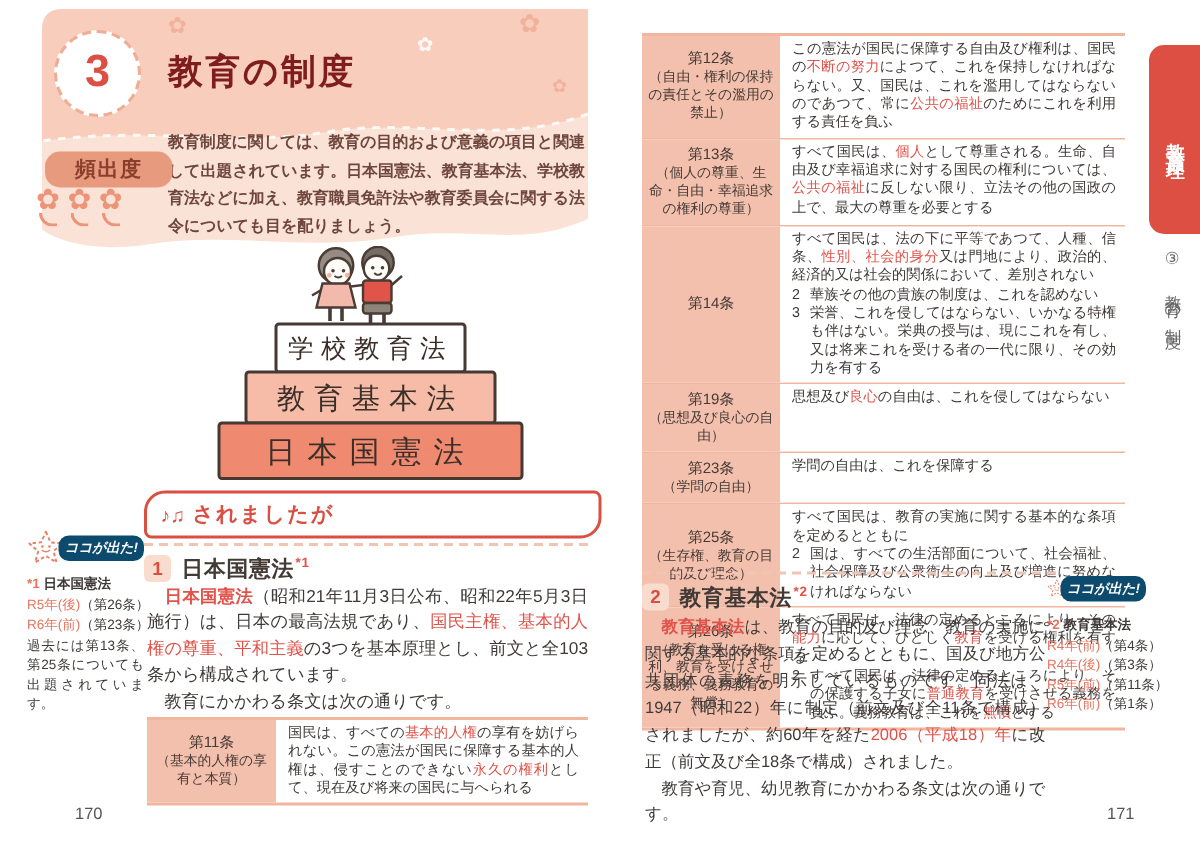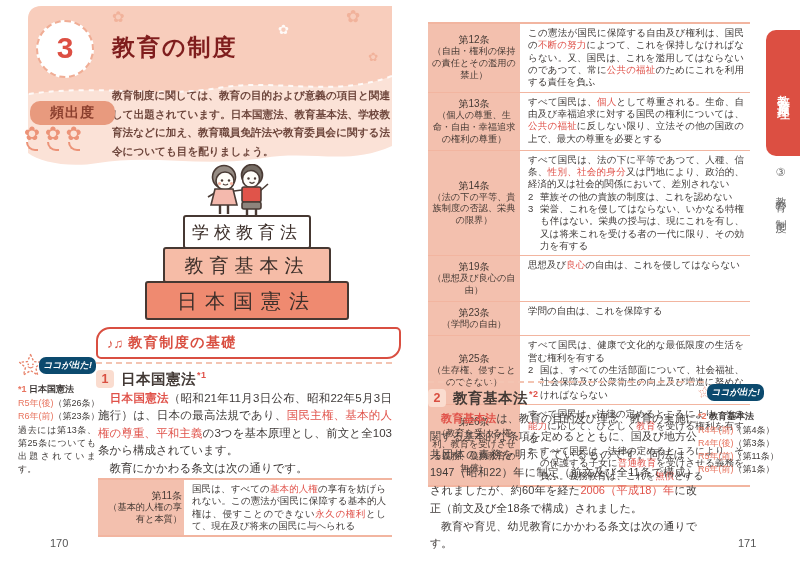--- a/index.html
+++ b/index.html
@@ -52,21 +52,21 @@
           padding:4px 2px;display:flex;flex-direction:column;justify-content:center;}
   .t-no{font-size:10px;line-height:1.3;}
   .t-title{font-size:9.2px;line-height:1.3;}
   .t-body{flex:1;padding:3px 6px;font-size:9.5px;line-height:1.3;color:#3f3a38;text-align:justify;}
   .clause{display:flex;}
   .cnum{flex:none;width:12px;}
   .ctext{flex:1;}
   #const-table{left:428px;top:22px;width:322px;}
   #const-table .t-head{width:88px;}
   #art11-table{left:98px;top:478px;width:294px;}
-  #art11-table .t-head{width:82px;text-align:right;}
+  #art11-table .t-head{width:82px;}
   
   .mnote{position:absolute;font-size:9px;line-height:1.45;}
   #left-note{left:18px;top:352px;width:78px;}
   #right-note{left:698px;top:379px;width:66px;}
   .note-head{display:flex;align-items:center;margin-bottom:4px;}
   .koko-tag{background:#0c4a6e;color:#fff;font-size:9px;font-weight:bold;font-style:italic;
             padding:2px 4px;border-radius:7px;margin-left:-4px;white-space:nowrap;}
   .m-ref{font-weight:bold;color:#3f3a38;margin-bottom:1px;}
   .m-ref .sal{font-weight:bold;}
   .m-line{white-space:nowrap;}
@@ -149,21 +149,21 @@
       <rect x="28" y="84" width="166" height="34" rx="2" fill="#f6bca7" stroke="#463832" stroke-width="2"></rect>
       <rect x="10" y="118" width="202" height="37" rx="2" fill="#ef8a70" stroke="#463832" stroke-width="2"></rect>
       <text x="111" y="74" text-anchor="middle" font-size="17" letter-spacing="5" fill="#3c2f2a">学校教育法</text>
       <text x="111" y="108" text-anchor="middle" font-size="19" letter-spacing="6" fill="#3c2f2a">教育基本法</text>
       <text x="111" y="144" text-anchor="middle" font-size="20" letter-spacing="8" fill="#3c2f2a">日本国憲法</text>
     </g>
   </svg>
 
   <div class="basics-box">
     <span class="mus">♪♫</span>
-    <span class="bt">教育制度の基礎</span>
+    <span class="bt">されましたが</span>
   </div>
 
   <div class="sec-heading" style="left:96px;top:362px;width:296px;">
     <span class="chip">1</span>
     <span class="sec-title"><span>日本国憲法</span><span class="sec-ref">*1</span></span>
   </div>
   <div class="para p-left">
     <div><span>　</span><span class="redb">日本国憲法</span><span>（昭和21年11月3日公布、昭和22年5月3日施行）は、日本の最高法規であり、</span><span class="red">国民主権、基本的人権の尊重、平和主義</span><span>の3つを基本原理とし、前文と全103条から構成されています。</span></div>
     <div>　教育にかかわる条文は次の通りです。</div>
   </div>
@@ -220,21 +220,20 @@
         </div>
         <div class="t-body">
           <div class="clause">
             <span class="ctext"><span>すべて国民は、</span><span class="red">個人</span><span>として尊重される。生命、自由及び幸福追求に対する国民の権利については、</span><span class="red">公共の福祉</span><span>に反しない限り、立法その他の国政の上で、最大の尊重を必要とする</span></span>
           </div>
         </div>
       </div>
       <div class="t-row">
         <div class="t-head">
           <div class="t-no">第14条</div>
-          <div class="t-title">（法の下の平等、貴族制度の否認、栄典の限界）</div>
         </div>
         <div class="t-body">
           <div class="clause">
             <span class="ctext"><span>すべて国民は、法の下に平等であつて、人種、信条、</span><span class="red">性別、社会的身分</span><span>又は門地により、政治的、経済的又は社会的関係において、差別されない</span></span>
           </div>
           <div class="clause">
             <span class="cnum">2</span>
             <span class="ctext"><span>華族その他の貴族の制度は、これを認めない</span></span>
           </div>
           <div class="clause">
@@ -261,25 +260,25 @@
         </div>
         <div class="t-body">
           <div class="clause">
             <span class="ctext"><span>学問の自由は、これを保障する</span></span>
           </div>
         </div>
       </div>
       <div class="t-row">
         <div class="t-head">
           <div class="t-no">第25条</div>
-          <div class="t-title">（生存権、侵すことのできない）</div>
-        </div>
-        <div class="t-body">
-          <div class="clause">
-            <span class="ctext"><span>すべて国民は、健康で文化的な最低限度の生活を営む権利を有する</span></span>
+          <div class="t-title">（生存権、教育の目的及び理念）</div>
+        </div>
+        <div class="t-body">
+          <div class="clause">
+            <span class="ctext"><span>すべて国民は、教育の実施に関する基本的な条項を定めるとともに</span></span>
           </div>
           <div class="clause">
             <span class="cnum">2</span>
             <span class="ctext"><span>国は、すべての生活部面について、社会福祉、社会保障及び公衆衛生の向上及び増進に努めなければならない</span></span>
           </div>
         </div>
       </div>
       <div class="t-row">
         <div class="t-head">
           <div class="t-no">第26条</div>

